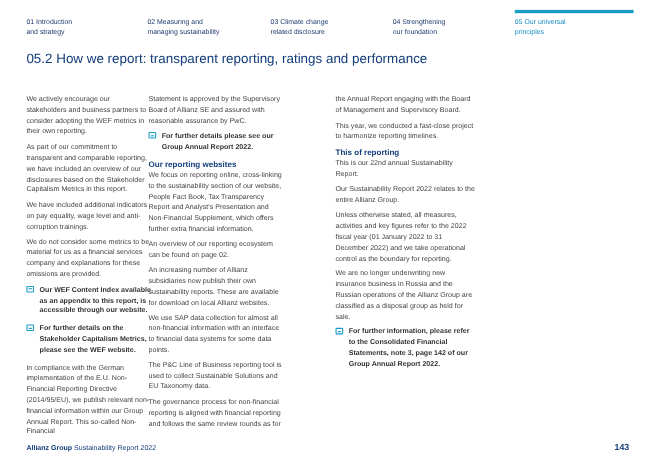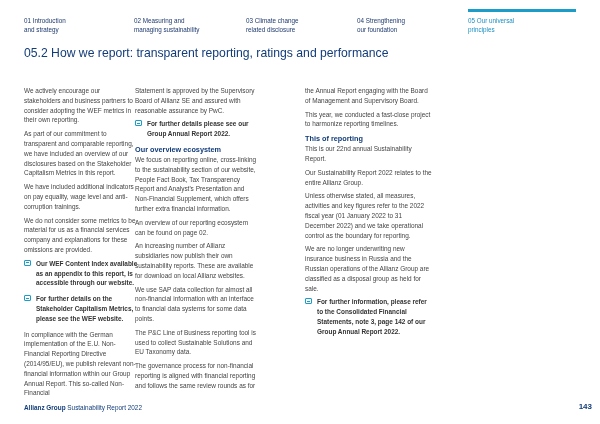--- a/index.html
+++ b/index.html
@@ -20,21 +20,21 @@
   .link { display:flex; margin:2px 0 6px 0; font-weight:bold; color:#333; }
   .link .ic {
     flex:0 0 auto; width:7px; height:6px; border:1px solid #1a9dc9; border-radius:1px;
     margin:1px 5px 0 0; position:relative; box-sizing:border-box;
   }
   .link .ic::after {
     content:""; position:absolute; left:1px; top:1.5px; width:3px; height:1px; background:#1a9dc9;
   }
   .footer-left { position:absolute; top:404px; left:24px; font-size:6.4px; color:#123c7a; }
   .footer-left b { font-weight:bold; }
-  .footer-right { position:absolute; top:402px; right:8px; font-size:8px; font-weight:bold; color:#123c7a; }
+  .footer-right { position:absolute; top:402px; right:28px; font-size:8px; font-weight:bold; color:#123c7a; }
 </style>
 </head>
 <body>
 
 <div class="nav">
   <div class="nav-item" style="left:24px">
     <div>01 Introduction</div>
     <div>and strategy</div>
   </div>
   <div class="nav-item" style="left:134px">
@@ -73,21 +73,21 @@
   </div>
   <p>In compliance with the German implementation of the E.U. Non-Financial Reporting Directive (2014/95/EU), we publish relevant non-financial information within our Group Annual Report. This so-called Non-Financial</p>
 </div>
 
 <div class="col" style="left:135px;width:122px">
   <p>Statement is approved by the Supervisory Board of Allianz SE and assured with reasonable assurance by PwC.</p>
   <div class="link">
     <span class="ic"></span>
     <span>For further details please see our Group Annual Report 2022.</span>
   </div>
-  <h3>Our overview ecosystem</h3>
+  <h3>Our reporting websites</h3>
   <p>We focus on reporting online, cross-linking to the sustainability section of our website, People Fact Book, Tax Transparency Report and Analyst's Presentation and Non-Financial Supplement, which offers further extra financial information.</p>
   <p>An overview of our reporting ecosystem can be found on page 02.</p>
   <p>An increasing number of Allianz subsidiaries now publish their own sustainability reports. These are available for download on local Allianz websites.</p>
   <p>We use SAP data collection for almost all non-financial information with an interface to financial data systems for some data points.</p>
   <p>The P&amp;C Line of Business reporting tool is used to collect Sustainable Solutions and EU Taxonomy data.</p>
   <p>The governance process for non-financial reporting is aligned with financial reporting and follows the same review rounds as for</p>
 </div>
 
 <div class="col" style="left:305px;width:128px">
   <p>the Annual Report engaging with the Board of Management and Supervisory Board.</p>

